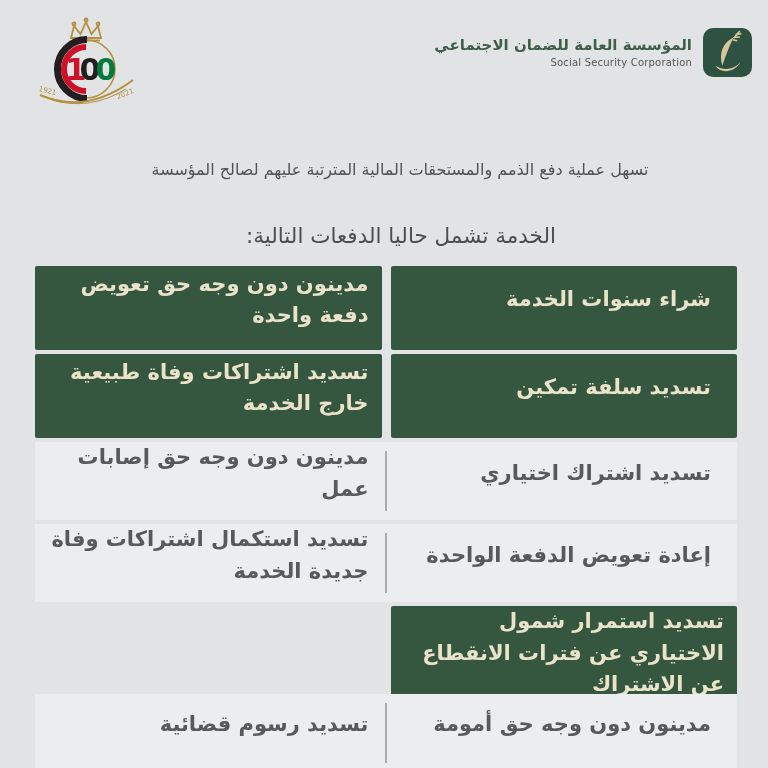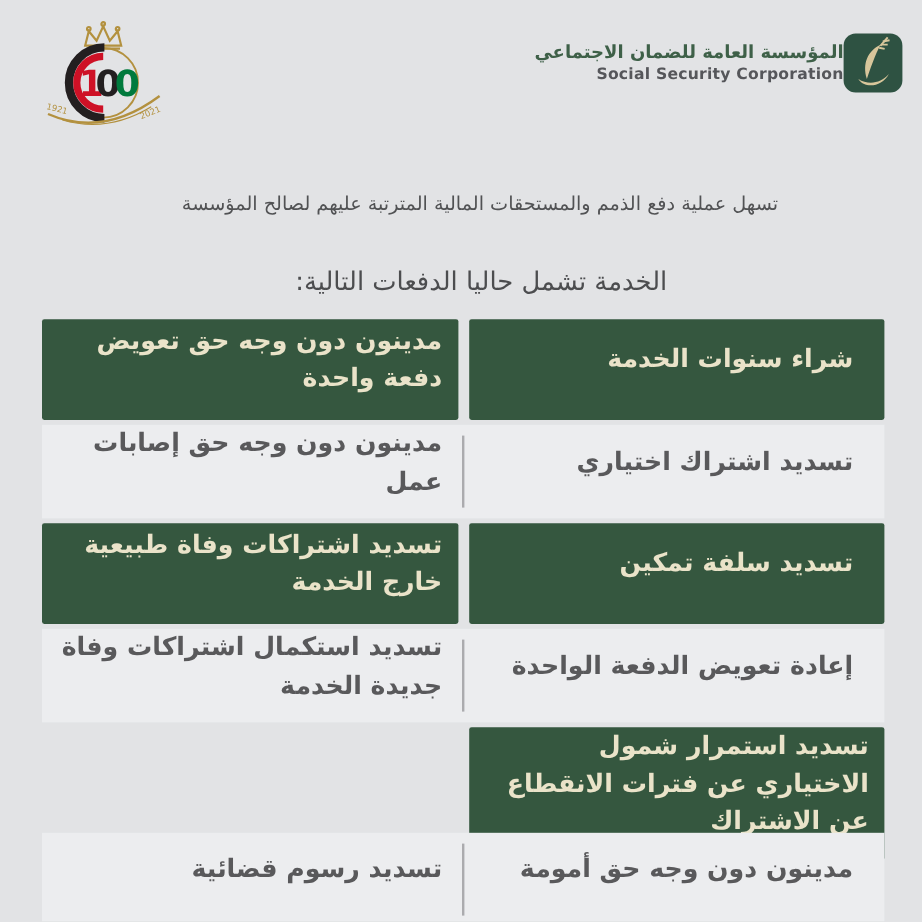--- a/index.html
+++ b/index.html
@@ -2,24 +2,24 @@
 <html lang="ar"><head>
 <meta charset="utf-8">
 <style>
   html,body{margin:0;padding:0;background:#e2e3e5;}
   .canvas{
     position:relative;width:768px;height:768px;overflow:hidden;
     background:#e2e3e5;font-family:"DejaVu Sans",sans-serif;
   }
   
   .centennial{position:absolute;left:30px;top:14px;width:112px;height:96px;}
-  .org{position:absolute;right:16px;top:28px;display:flex;align-items:center;gap:0;}
+  .org{position:absolute;right:16px;top:28px;display:flex;align-items:center;gap:11px;}
   .org-text{text-align:right;}
   .org-ar{color:#3e6048;font-size:15px;font-weight:bold;direction:rtl;line-height:1.4;}
-  .org-en{color:#55565a;font-size:13px;font-weight:bold;letter-spacing:.2px;line-height:1.4;}
+  .org-en{color:#55565a;font-size:10px;font-weight:normal;letter-spacing:.2px;line-height:1.4;}
   .org-logo{width:49px;height:49px;background:#2e5242;border-radius:10px;
     display:flex;align-items:center;justify-content:center;}
   
   .title{position:absolute;top:88px;left:0;width:100%;margin:0;text-align:center;
     direction:rtl;font-size:30px;font-weight:bold;color:#48494b;}
   .subtitle{position:absolute;top:144px;left:0;width:100%;margin:16px;text-align:center;
     direction:rtl;font-size:16px;font-weight:normal;color:#515254;}
   .section-heading{position:absolute;top:206px;left:0;width:100%;margin:17px;text-align:center;
     direction:rtl;font-size:21.5px;font-weight:normal;color:#4c4d4f;}
   
@@ -90,28 +90,28 @@
   <p class="subtitle">تسهل عملية دفع الذمم والمستحقات المالية المترتبة عليهم لصالح المؤسسة</p>
   <p class="section-heading">الخدمة تشمل حاليا الدفعات التالية:</p>
 
   <div class="table">
 
     <div class="row green">
       <div class="cell main">شراء سنوات الخدمة</div>
       <div class="cell sec">مدينون دون وجه حق تعويض دفعة واحدة</div>
     </div>
 
+    <div class="row green">
+      <div class="cell main">تسديد سلفة تمكين</div>
+      <div class="cell sec">تسديد اشتراكات وفاة طبيعية خارج الخدمة</div>
+    </div>
+
     <div class="row light">
       <div class="cell main">تسديد اشتراك اختياري</div>
       <div class="cell sec">مدينون دون وجه حق إصابات عمل</div>
-    </div>
-
-    <div class="row green">
-      <div class="cell main">تسديد سلفة تمكين</div>
-      <div class="cell sec">تسديد اشتراكات وفاة طبيعية خارج الخدمة</div>
     </div>
 
     <div class="row light">
       <div class="cell main">إعادة تعويض الدفعة الواحدة</div>
       <div class="cell sec">تسديد استكمال اشتراكات وفاة جديدة الخدمة</div>
     </div>
 
     <div class="row green">
       <div class="cell sec">تسديد استمرار شمول الاختياري عن فترات الانقطاع عن الاشتراك</div>
     </div>

